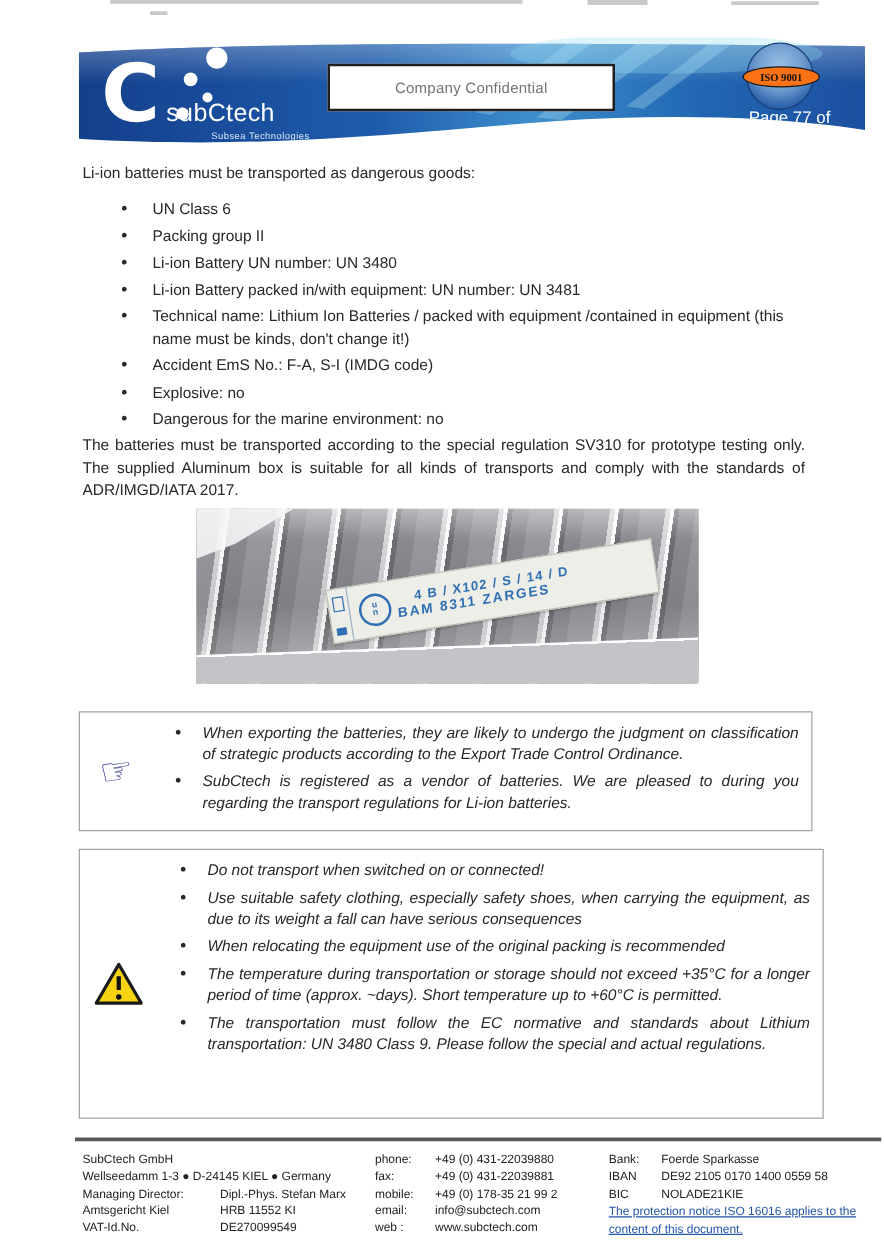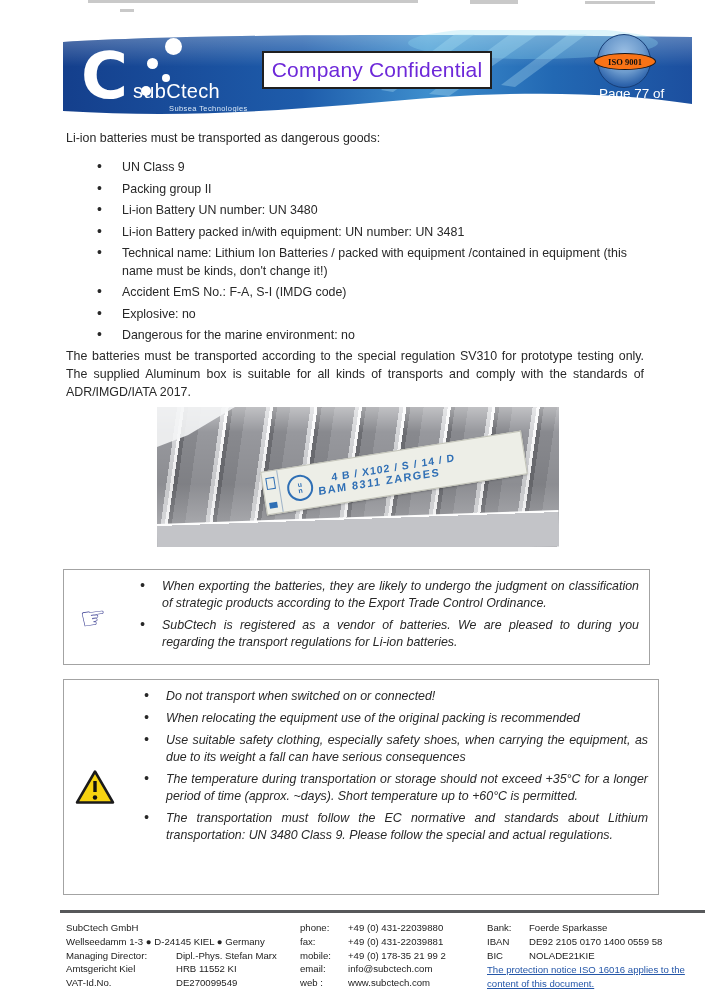--- a/index.html
+++ b/index.html
@@ -18,21 +18,21 @@
   .bubble{position:absolute;background:#fff;border-radius:50%;}
   .b1{left:88px;top:0px;width:17px;height:17px;}
   .b2{left:70px;top:20px;width:11px;height:11px;}
   .b3{left:85px;top:36px;width:8px;height:8px;}
   .b4{left:64px;top:48px;width:10px;height:10px;}
   .brand{position:absolute;left:56px;top:42px;font-size:20px;letter-spacing:.3px;}
   .tagline{position:absolute;left:92px;top:66px;font-size:7.5px;color:#d9e8f7;letter-spacing:.4px;}
 
   .conf-box{position:absolute;left:199px;top:21px;width:226px;height:34px;background:#fff;
             border:2px solid #1f1f1f;display:flex;align-items:center;justify-content:center;}
-  .conf-box span{color:#6d28d9;font-size:21px;letter-spacing:.2px;}
+  .conf-box span{color:#737373;font-size:12px;letter-spacing:.2px;}
 
   .iso{position:absolute;left:534px;top:4px;width:54px;height:54px;}
   .iso-outer{position:absolute;inset:0;border-radius:50%;
              background:radial-gradient(circle at 50% 35%,#9cc0e4 0%,#6d9bcd 45%,#2d63ab 75%,#1d4c8f 100%);
              border:1px solid #173d75;}
   .iso-band{position:absolute;left:-3px;top:19px;width:60px;height:15px;background:#f97316;
             border:1.5px solid #15151a;border-radius:50%;display:flex;align-items:center;justify-content:center;}
   .iso-band span{font-family:"Liberation Serif",serif;font-weight:bold;font-size:8.5px;color:#111;}
 
   .pagenum{position:absolute;left:536px;top:56px;width:92px;color:#fff;font-size:13.5px;}
@@ -146,21 +146,21 @@
       </div>
     </div>
 
     <div class="pagenum">Page 77 of</div>
     <div class="pagenum-clip">130</div>
   </div>
 
   <div class="intro">Li-ion batteries must be transported as dangerous goods:</div>
 
   <ul class="blist">
-    <li>UN Class 9</li>
+    <li>UN Class 6</li>
     <li>Packing group II</li>
     <li>Li-ion Battery UN number: UN 3480</li>
     <li>Li-ion Battery packed in/with equipment: UN number: UN 3481</li>
     <li>Technical name: Lithium Ion Batteries / packed with equipment /contained in equipment (this name must be kinds, don't change it!)</li>
     <li>Accident EmS No.:  F-A, S-I (IMDG code)</li>
     <li>Explosive: no</li>
     <li>Dangerous for the marine environment: no</li>
   </ul>
 
   <div class="para">The batteries must be transported according to the special regulation SV310 for prototype testing only. The supplied Aluminum box is suitable for all kinds of transports and comply with the standards of ADR/IMGD/IATA 2017.</div>
@@ -197,22 +197,22 @@
   <div class="nbox warn">
     <div class="icon-col" style="flex-basis:62px">
       <svg width="40" height="37" viewBox="0 0 40 36">
         <path d="M20 2 L38 33 L2 33 Z" fill="#f6d310" stroke="#1a1a1a" stroke-width="2.5" stroke-linejoin="round"></path>
         <rect x="18.3" y="11.5" width="3.4" height="11" fill="#111"></rect>
         <circle cx="20" cy="28" r="2.2" fill="#111"></circle>
       </svg>
     </div>
     <ul class="box-list">
       <li>Do not transport when switched on or connected!</li>
+      <li>Use suitable safety clothing, especially safety shoes, when carrying the equipment, as due to its weight a fall can have serious consequences</li>
       <li>When relocating the equipment use of the original packing is recommended</li>
-      <li>Use suitable safety clothing, especially safety shoes, when carrying the equipment, as due to its weight a fall can have serious consequences</li>
       <li>The temperature during transportation or storage should not exceed +35°C for a longer period of time (approx. ~days). Short temperature up to +60°C is permitted.</li>
       <li>The transportation must follow the EC normative and standards about Lithium transportation: UN 3480 Class 9. Please follow the special and actual regulations.</li>
     </ul>
   </div>
 
   <div class="fdivider"></div>
 
   <div class="footer">
     <div class="fcol1">
       <div>SubCtech GmbH</div>

